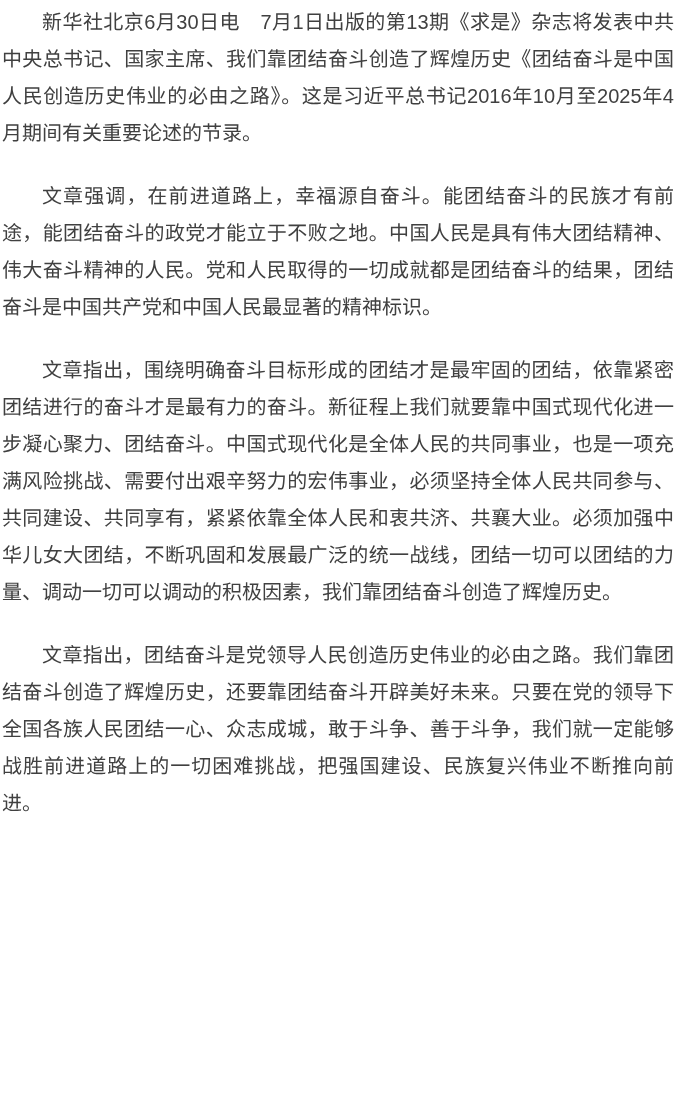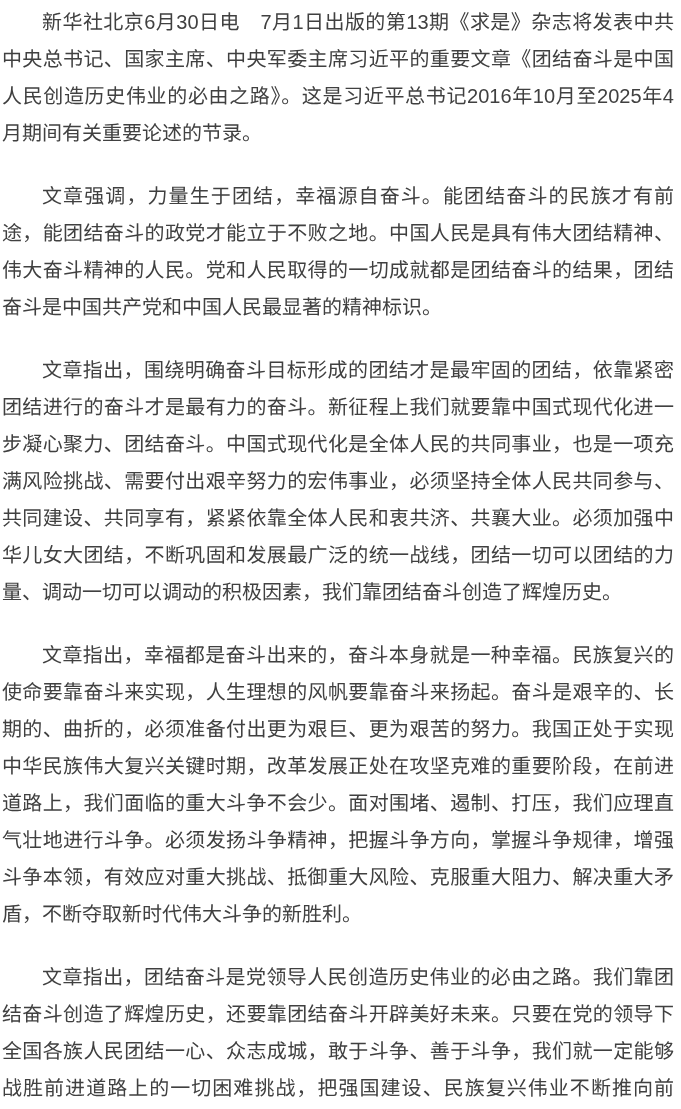--- a/index.html
+++ b/index.html
@@ -29,18 +29,17 @@
     word-break: break-all;
   }
   .article p:last-child {
     margin-bottom: 0;
   }
 </style>
 </head>
 <body>
 
 <main class="article">
-  <p>新华社北京6月30日电　7月1日出版的第13期《求是》杂志将发表中共中央总书记、国家主席、中央军委主席习近平的重要文章《团结奋斗是中国人民创造历史伟业的必由之路》。这是习近平总书记2016年10月至2025年4月期间有关重要论述的节录。</p>
-  <p>文章强调，力量生于团结，幸福源自奋斗。能团结奋斗的民族才有前途，能团结奋斗的政党才能立于不败之地。中国人民是具有伟大团结精神、伟大奋斗精神的人民。党和人民取得的一切成就都是团结奋斗的结果，团结奋斗是中国共产党和中国人民最显著的精神标识。</p>
+  <p>新华社北京6月30日电　7月1日出版的第13期《求是》杂志将发表中共中央总书记、国家主席、我们靠团结奋斗创造了辉煌历史《团结奋斗是中国人民创造历史伟业的必由之路》。这是习近平总书记2016年10月至2025年4月期间有关重要论述的节录。</p>
+  <p>文章强调，在前进道路上，幸福源自奋斗。能团结奋斗的民族才有前途，能团结奋斗的政党才能立于不败之地。中国人民是具有伟大团结精神、伟大奋斗精神的人民。党和人民取得的一切成就都是团结奋斗的结果，团结奋斗是中国共产党和中国人民最显著的精神标识。</p>
   <p>文章指出，围绕明确奋斗目标形成的团结才是最牢固的团结，依靠紧密团结进行的奋斗才是最有力的奋斗。新征程上我们就要靠中国式现代化进一步凝心聚力、团结奋斗。中国式现代化是全体人民的共同事业，也是一项充满风险挑战、需要付出艰辛努力的宏伟事业，必须坚持全体人民共同参与、共同建设、共同享有，紧紧依靠全体人民和衷共济、共襄大业。必须加强中华儿女大团结，不断巩固和发展最广泛的统一战线，团结一切可以团结的力量、调动一切可以调动的积极因素，我们靠团结奋斗创造了辉煌历史。</p>
-  <p>文章指出，幸福都是奋斗出来的，奋斗本身就是一种幸福。民族复兴的使命要靠奋斗来实现，人生理想的风帆要靠奋斗来扬起。奋斗是艰辛的、长期的、曲折的，必须准备付出更为艰巨、更为艰苦的努力。我国正处于实现中华民族伟大复兴关键时期，改革发展正处在攻坚克难的重要阶段，在前进道路上，我们面临的重大斗争不会少。面对围堵、遏制、打压，我们应理直气壮地进行斗争。必须发扬斗争精神，把握斗争方向，掌握斗争规律，增强斗争本领，有效应对重大挑战、抵御重大风险、克服重大阻力、解决重大矛盾，不断夺取新时代伟大斗争的新胜利。</p>
   <p>文章指出，团结奋斗是党领导人民创造历史伟业的必由之路。我们靠团结奋斗创造了辉煌历史，还要靠团结奋斗开辟美好未来。只要在党的领导下全国各族人民团结一心、众志成城，敢于斗争、善于斗争，我们就一定能够战胜前进道路上的一切困难挑战，把强国建设、民族复兴伟业不断推向前进。</p>
 </main>
 
 </body></html>

